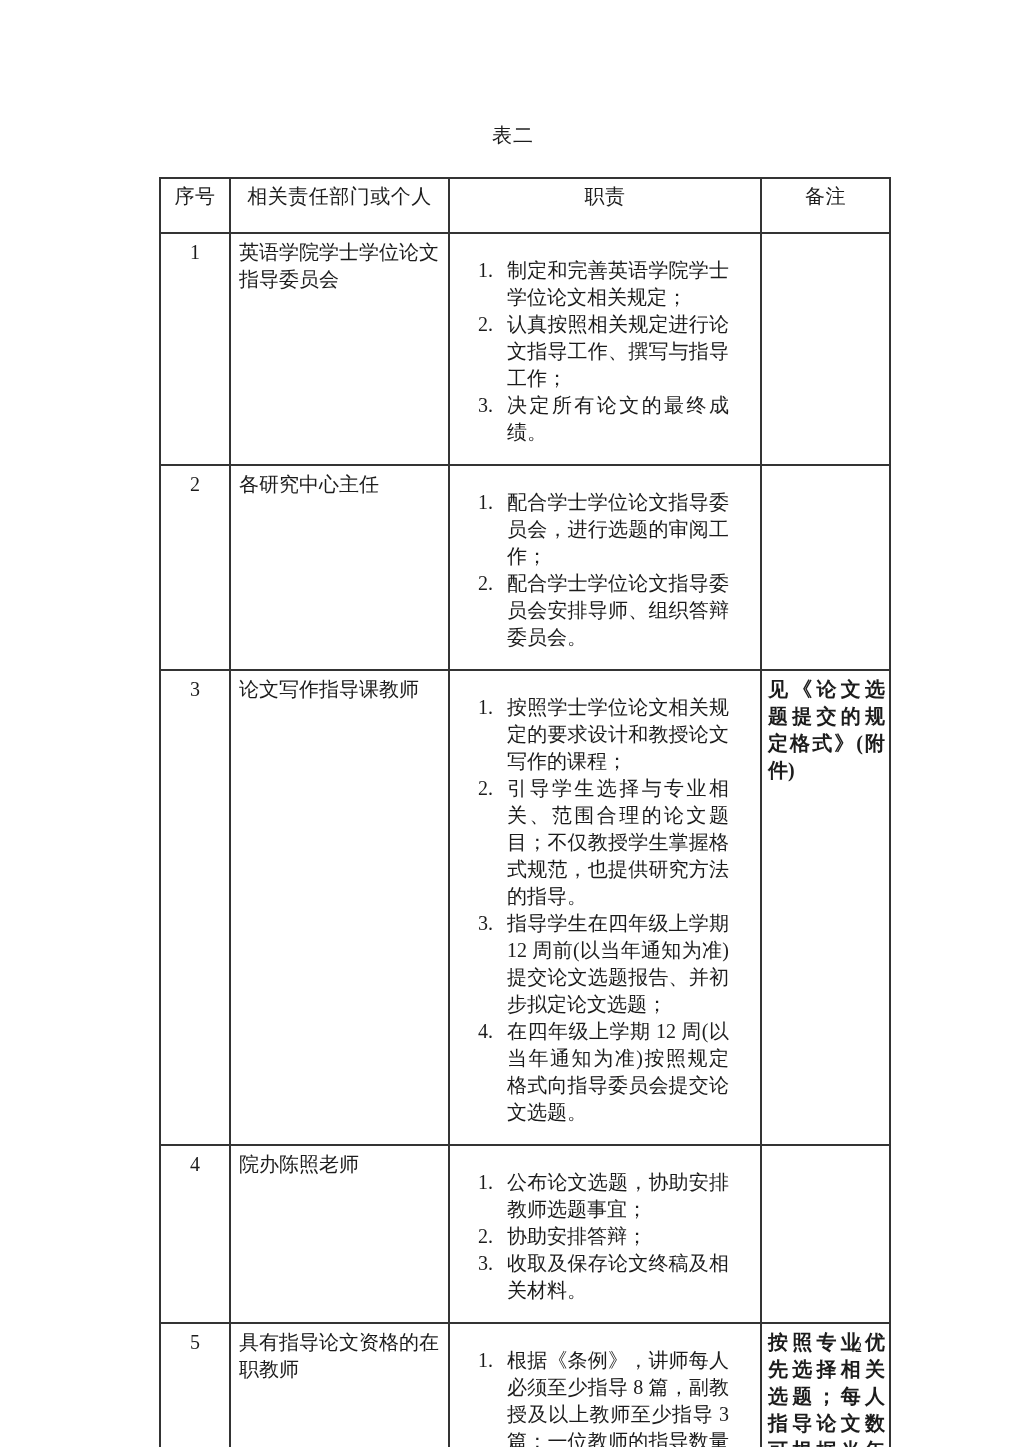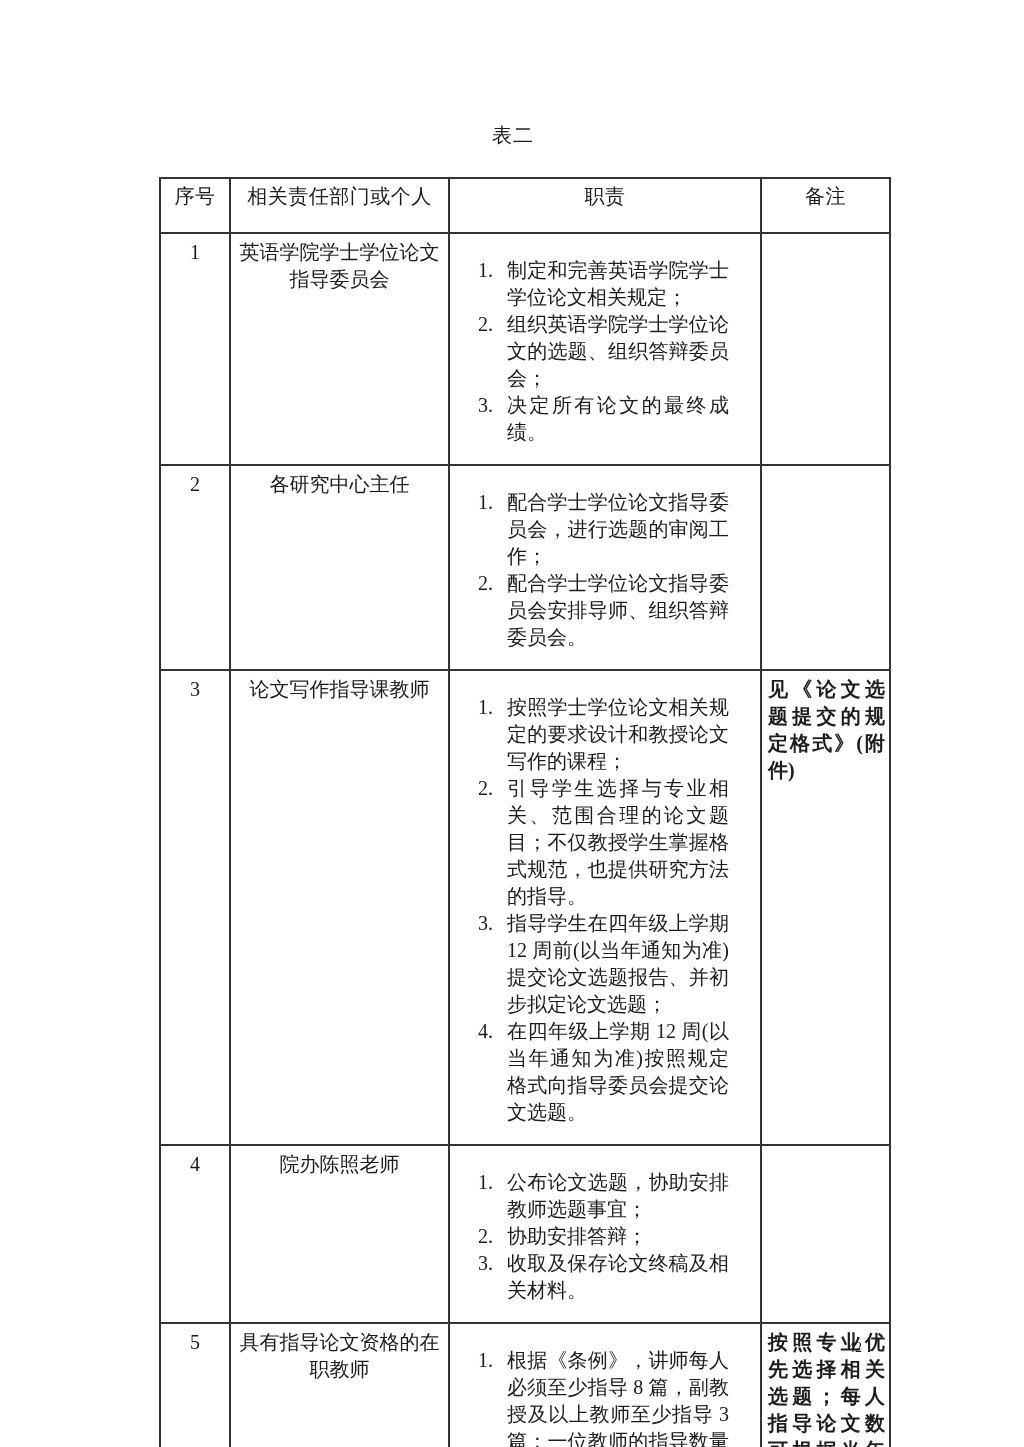--- a/index.html
+++ b/index.html
@@ -45,21 +45,21 @@
   tr.row-1 { height: 135px; }
   tr.row-2 { height: 136px; }
   tr.row-3 { height: 376px; }
   tr.row-4 { height: 138px; }
   tr.row-5 { height: 188px; }
   td.cell-no {
     text-align: center;
     padding-top: 5px;
   }
   td.cell-dept {
-    text-align: center;
+    text-align: left;
     padding: 5px 8px 0 8px;
   }
   td.cell-duties { padding: 5px 13px 0 9px; }
   td.cell-duties ol {
     list-style: none;
     counter-reset: duty;
     margin: 18px; padding: 0;
   }
   td.cell-duties li {
     counter-increment: duty;
@@ -110,21 +110,21 @@
       </tr>
     </thead>
     <tbody>
 
       <tr class="row-1">
         <td class="cell-no">1</td>
         <td class="cell-dept">英语学院学士学位论文指导委员会</td>
         <td class="cell-duties">
           <ol>
             <li>制定和完善英语学院学士学位论文相关规定；</li>
-            <li>组织英语学院学士学位论文的选题、组织答辩委员会；</li>
+            <li>认真按照相关规定进行论文指导工作、撰写与指导工作；</li>
             <li>决定所有论文的最终成绩。</li>
           </ol>
         </td>
         <td class="cell-remark"></td>
       </tr>
 
       <tr class="row-2">
         <td class="cell-no">2</td>
         <td class="cell-dept">各研究中心主任</td>
         <td class="cell-duties">

